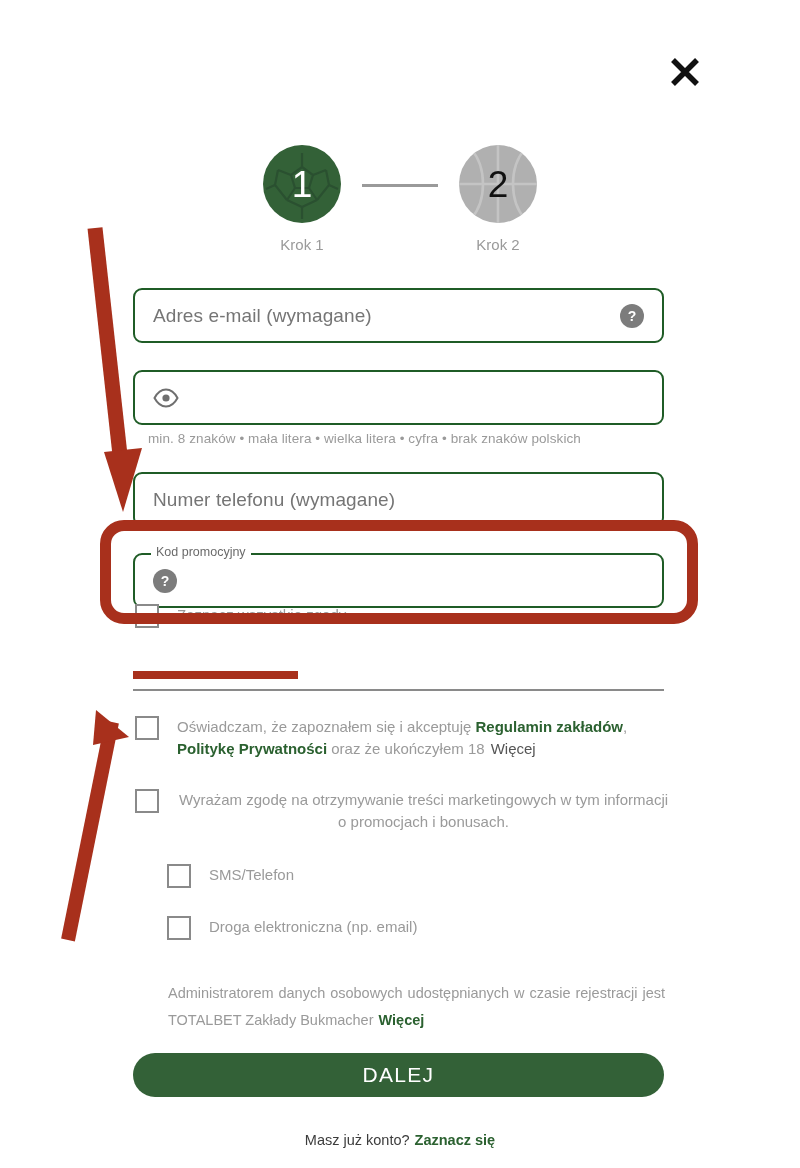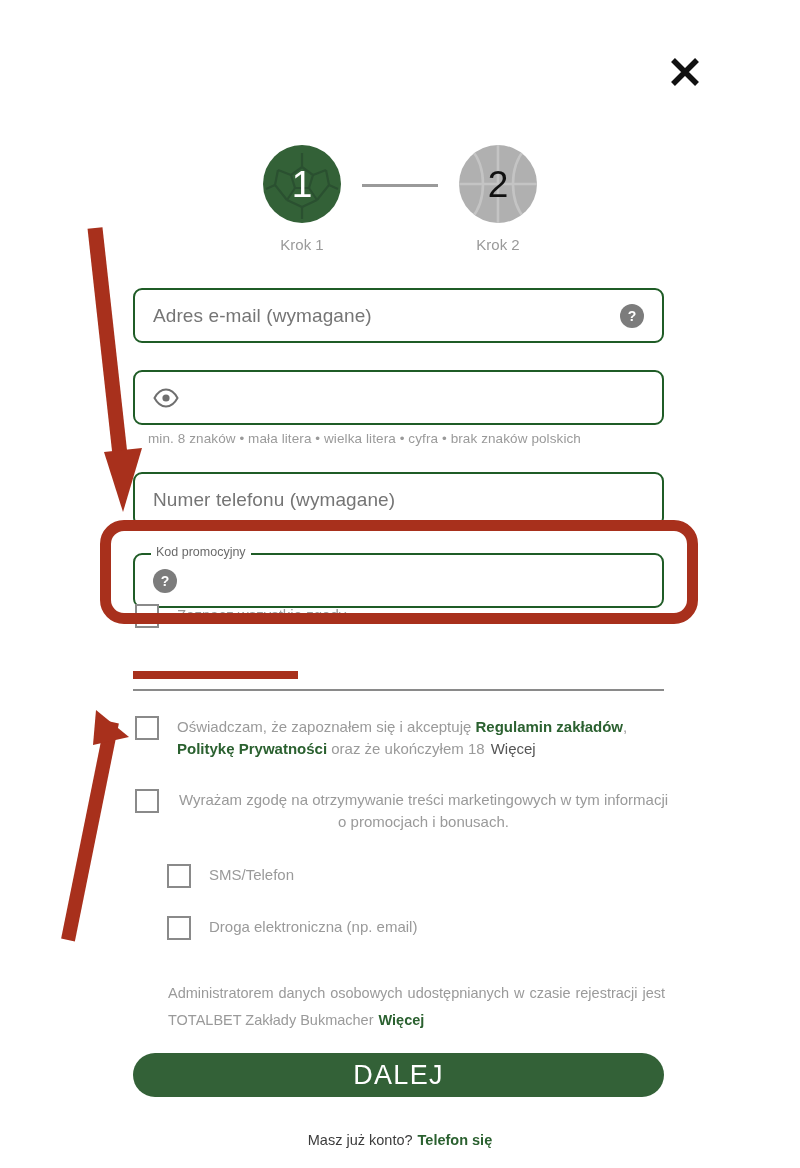--- a/index.html
+++ b/index.html
@@ -234,21 +234,21 @@
   
   .cta-btn {
     position: absolute;
     top: 1053px; left: 133px;
     width: 531px; height: 44px;
     border: none;
     border-radius: 24px;
     background: #336137;
     color: #ffffff;
     font-family: inherit;
-    font-size: 27px;
+    font-size: 21px;
     letter-spacing: 1.3px;
     cursor: pointer;
   }
   .login-line {
     position: absolute;
     top: 1132px; left: 0;
     width: 800px;
     text-align: center;
     font-size: 14.5px;
     color: #3c3c3c;
@@ -380,21 +380,21 @@
 
   <div class="cb-row row-email">
     <span class="cb"></span>
     <span class="cb-label">Droga elektroniczna (np. email)</span>
   </div>
 
   <div class="admin-text"><span>Administratorem danych osobowych udostępnianych w czasie rejestracji jest TOTALBET Zakłady Bukmacher</span><span class="admin-more">Więcej</span></div>
 
   <button class="cta-btn">DALEJ</button>
 
-  <div class="login-line"><span>Masz już konto?</span><span class="login-link">Telefon się</span></div>
+  <div class="login-line"><span>Masz już konto?</span><span class="login-link">Zaznacz się</span></div>
 </div>
 
 <div class="annot-layer">
   <div class="annot-box"></div>
   <div class="annot-underline"></div>
 
   <svg width="800" height="1168" style="position:absolute;top:0;left:0;">
 
     <g>
       <path d="M95,228 L120,455" stroke="#a8301c" stroke-width="15" stroke-linecap="butt"></path>

